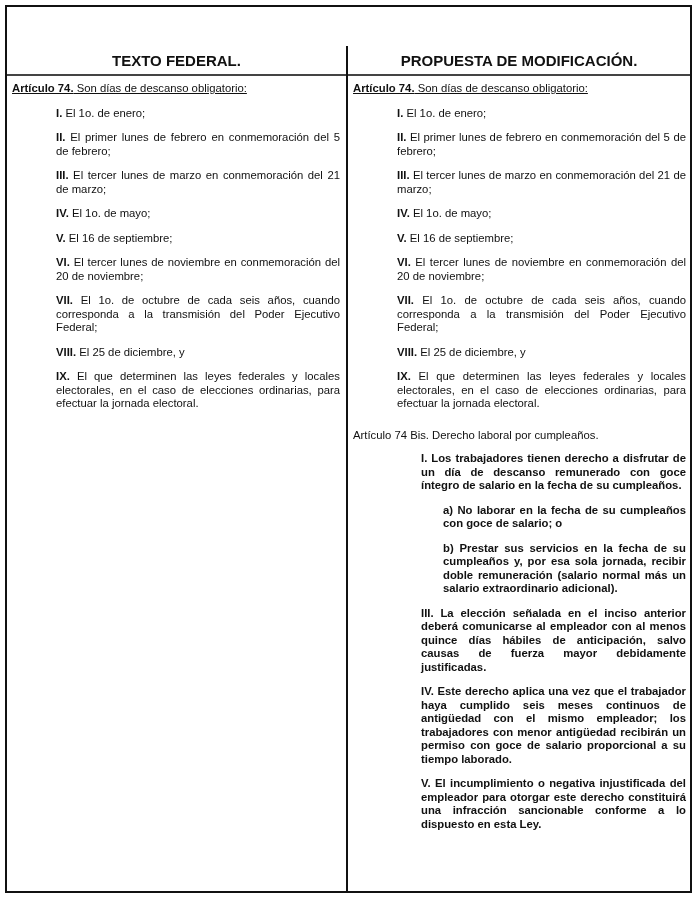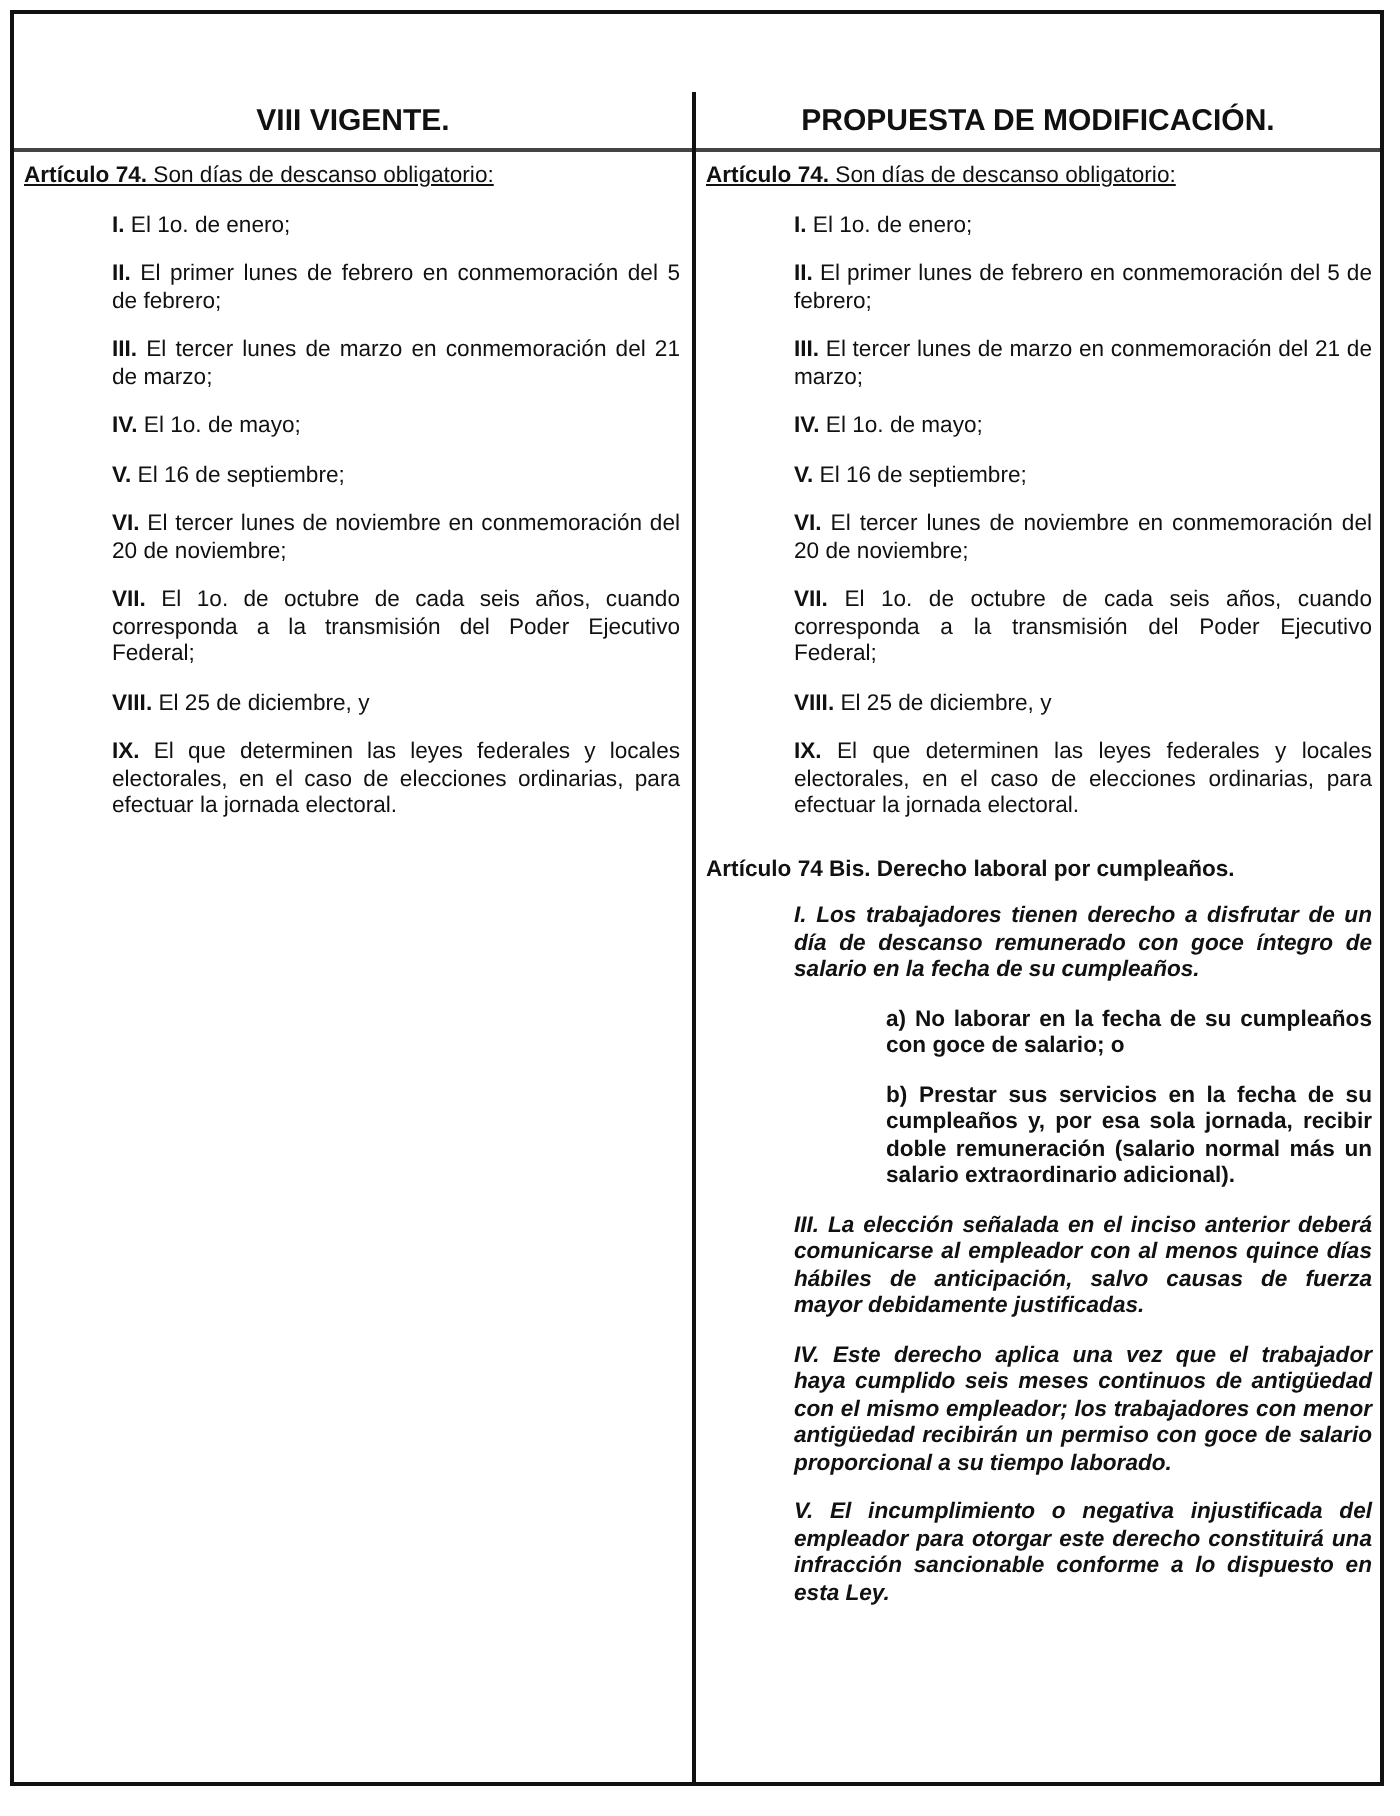--- a/index.html
+++ b/index.html
@@ -18,30 +18,30 @@
     .head-left { left: 0; width: 339px; }
     .head-right { left: 341px; right: 0; }
     .col { position: absolute; top: 69px; font-size: 11.3px; line-height: 13.5px; }
     .col-left { left: 5px; width: 328px; }
     .col-right { left: 346px; width: 333px; }
     .art-head { margin-top: 6px; margin-bottom: 11px; text-decoration: underline; }
     .art-head b { font-weight: bold; }
     .item { margin-left: 44px; margin-bottom: 11px; text-align: justify; }
     .col-right .item { margin-left: 44px; }
     .item b { font-weight: bold; }
-    .bis-head { margin-top: 18px; margin-bottom: 10px; font-weight: bold; }
-    .bis-item { margin-left: 44px; margin-bottom: 11px; text-align: justify; font-weight: bold; font-style: italic; }
+    .bis-head { margin-top: 18px; margin-bottom: 10px; font-weight: normal; }
+    .bis-item { margin-left: 68px; margin-bottom: 11px; text-align: justify; font-weight: bold; }
     .bis-sub { margin-left: 90px; margin-bottom: 11px; text-align: justify; font-weight: bold; }
   </style>
 </head>
 <body>
 
 <div class="table">
   <div class="head-row">
-    <div class="head-cell head-left">VIII VIGENTE.</div>
+    <div class="head-cell head-left">TEXTO FEDERAL.</div>
     <div class="head-cell head-right">PROPUESTA DE MODIFICACIÓN.</div>
   </div>
   <div class="col-divider"></div>
 
   <div class="col col-left">
     <div class="art-head"><b>Artículo 74.</b><span> Son días de descanso obligatorio:</span></div>
     <div class="item"><b>I.</b><span> El 1o. de enero;</span></div>
     <div class="item"><b>II.</b><span> El primer lunes de febrero en conmemoración del 5 de febrero;</span></div>
     <div class="item"><b>III.</b><span> El tercer lunes de marzo en conmemoración del 21 de marzo;</span></div>
     <div class="item"><b>IV.</b><span> El 1o. de mayo;</span></div>

